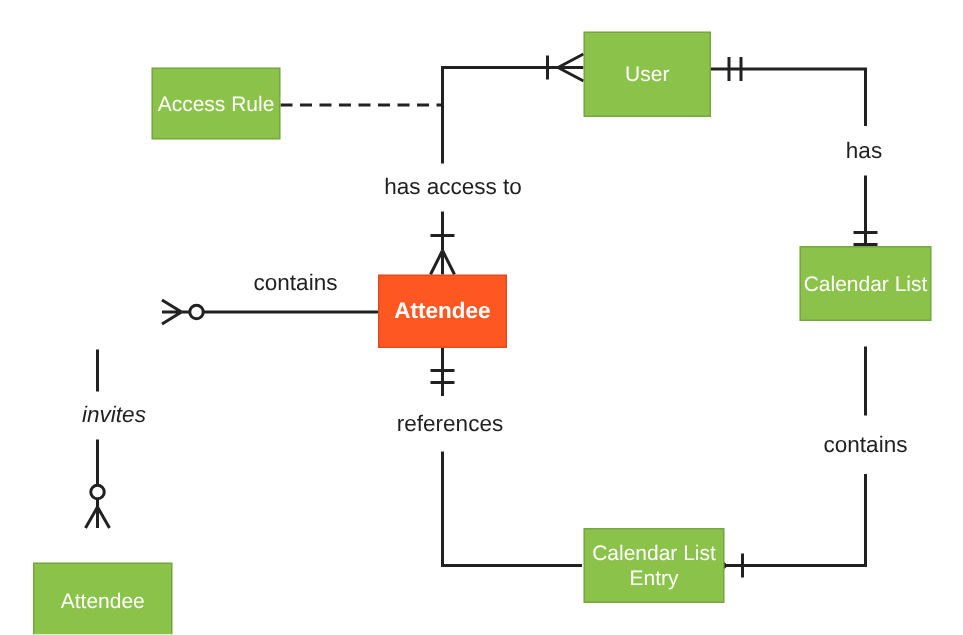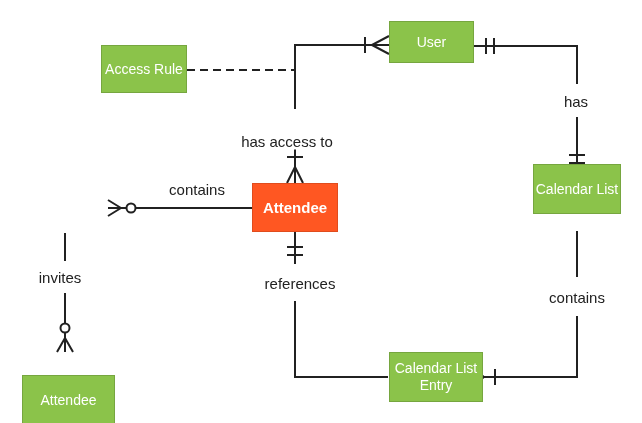--- a/index.html
+++ b/index.html
@@ -107,21 +107,21 @@
     <g>
       <path class="stroke dashed" d="M187,70 H295"></path>
     </g>
   </svg>
 
 
   <div class="entity orange" style="left:252px; top:183px; width:86px; height:49px;">
     <span>Attendee</span>
   </div>
 
-  <div class="entity green" style="left:389px; top:21px; width:85px; height:42px;">
+  <div class="entity green" style="left:389px; top:21px; width:85px; height:57px;">
     <span>User</span>
   </div>
 
   <div class="entity green" style="left:101px; top:45px; width:86px; height:48px;">
     <span>Access Rule</span>
   </div>
 
   <div class="entity green" style="left:533px; top:164px; width:88px; height:50px;">
     <span>Calendar List</span>
   </div>
@@ -129,23 +129,23 @@
   <div class="entity green" style="left:389px; top:352px; width:94px; height:50px;">
     <span>Calendar List Entry</span>
   </div>
 
   <div class="entity green" style="left:22px; top:352px; width:93px; height:50px;margin-top:23px;">
     <span>Attendee</span>
   </div>
 
   <div class="rel-label" style="left:197px; top:189px;">contains</div>
 
-  <div class="rel-label" style="left:60px; top:277px;">invites</div>
+  <div class="rel-label" style="left:76px; top:277px;font-style:italic;">invites</div>
 
-  <div class="rel-label" style="left:287px; top:125px;margin-top:16px;">has access to</div>
+  <div class="rel-label" style="left:302px; top:125px;">has access to</div>
 
   <div class="rel-label" style="left:576px; top:101px;">has</div>
 
   <div class="rel-label" style="left:577px; top:297px;">contains</div>
 
   <div class="rel-label" style="left:300px; top:283px;text-align:center;">references</div>
 
 </div>
 
 </body></html>

